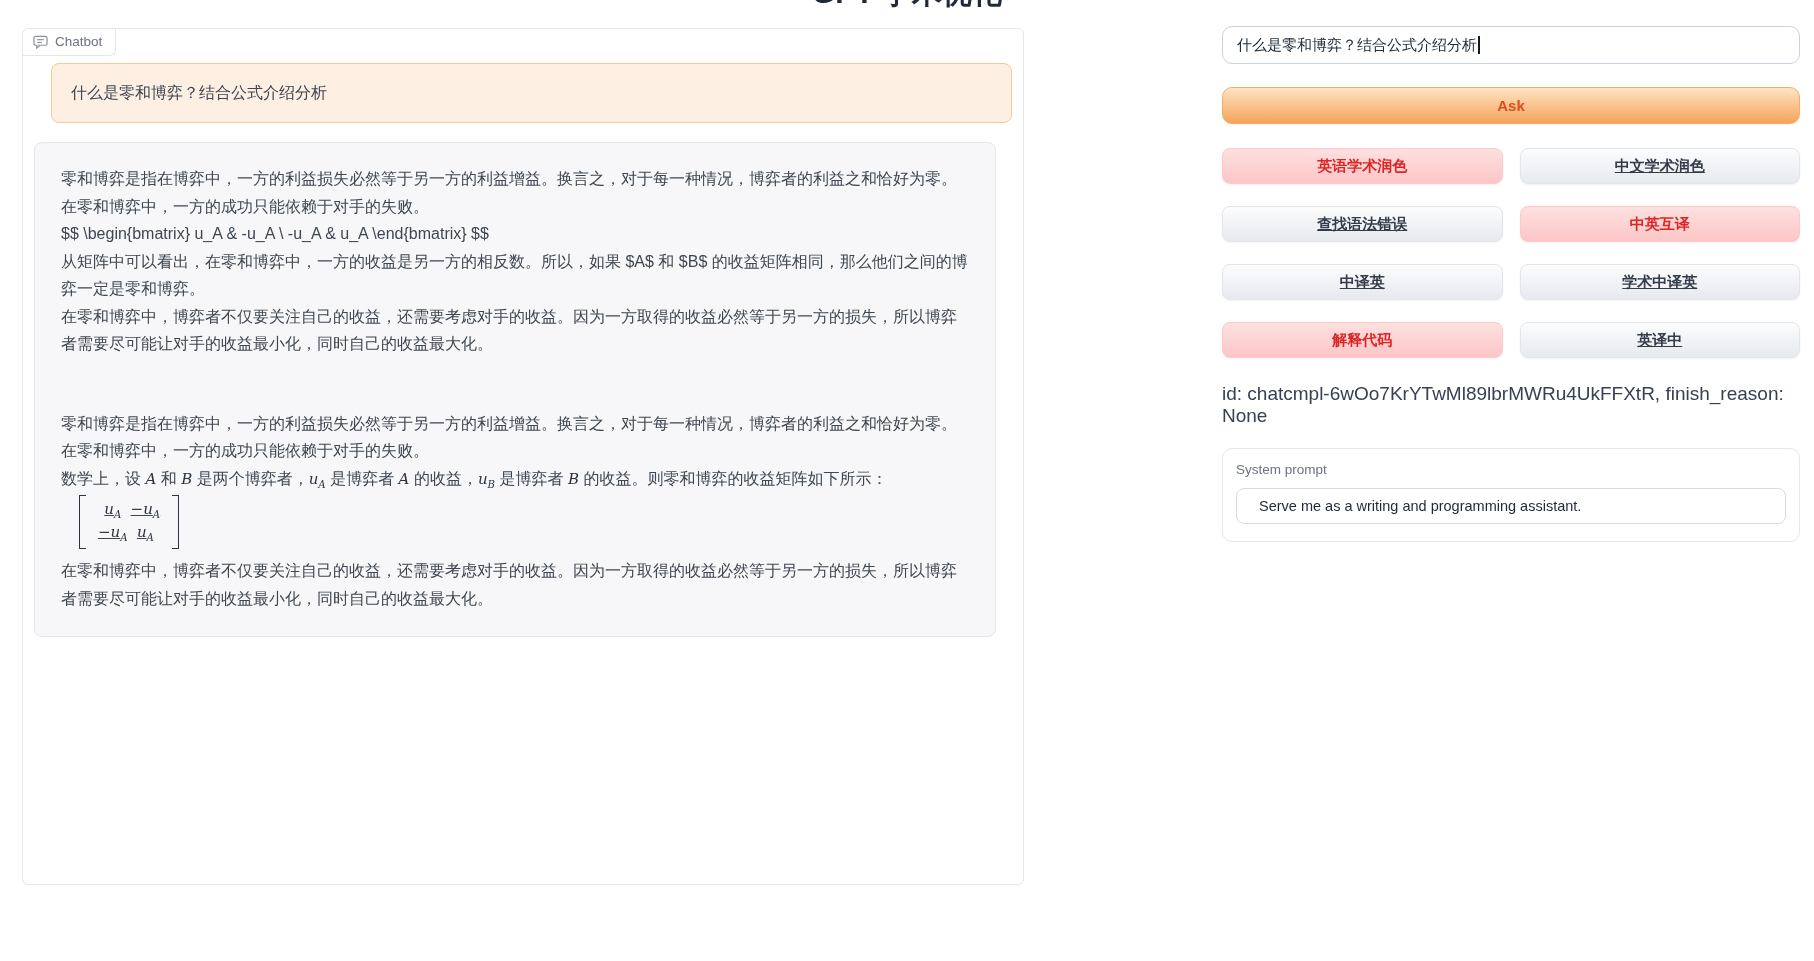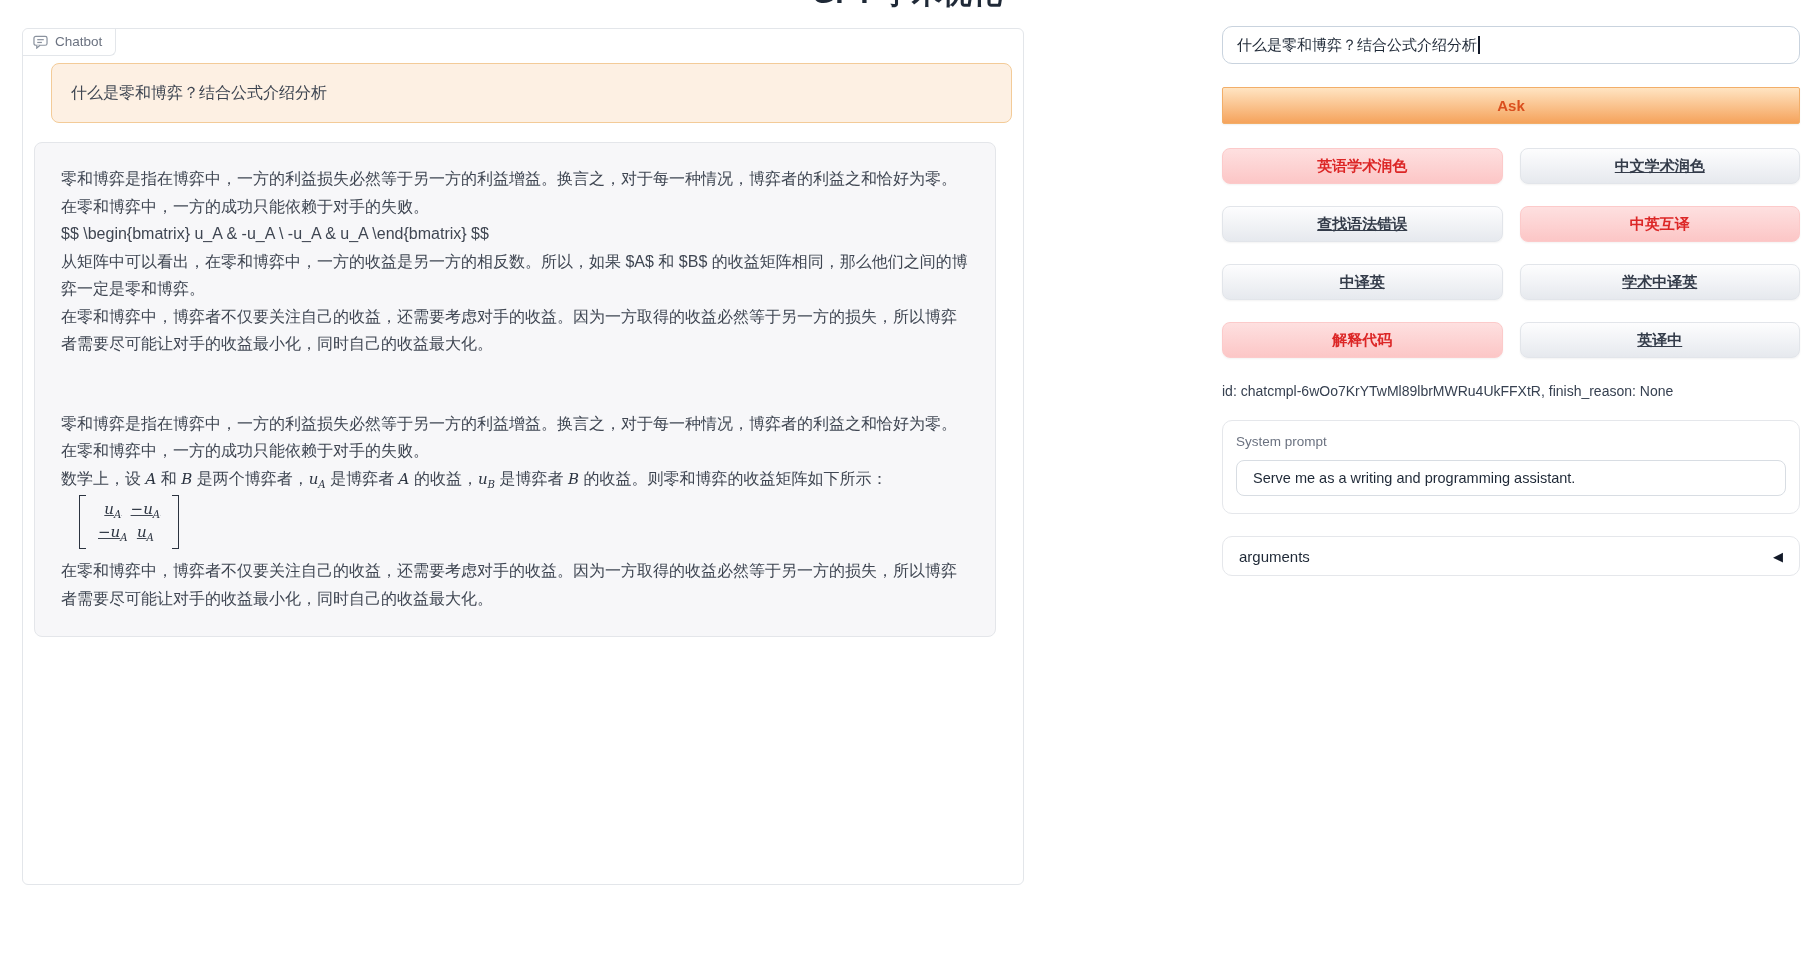--- a/index.html
+++ b/index.html
@@ -31,36 +31,36 @@
   .bracket.left  { border:1.6px solid #2b3340; border-right:none; }
   .bracket.right { border:1.6px solid #2b3340; border-left:none; }
   .mcells { display:grid; grid-template-columns:auto auto; column-gap:3px; padding:4px 12px; text-align:center;text-decoration:underline; }
   .mcells .mvar { font-size:15px; }
 
   
   .controls { position:absolute; left:1222px; top:26px; width:578px; }
   .textbox { height:38px; border:1.5px solid #c9d3de; border-radius:10px; background:#fff;
     display:flex; align-items:center; padding:0 14px; font-size:15px; color:#1f2937; }
   .caret { display:inline-block; width:1.5px; height:18px; background:#111827; margin-left:1px; vertical-align:-3px; }
-  .ask-btn { margin-top:23px; width:100%; height:37px; border:1px solid #f2ae69; border-radius:2px;
+  .ask-btn { margin-top:23px; width:100%; height:37px; border:1px solid #f2ae69; border-radius:10px;
     background:linear-gradient(180deg,#ffe4c2 0%,#f5a35c 100%);
     color:#da4f1e; font-size:15px; font-weight:700; display:flex; align-items:center; justify-content:center;
     box-shadow:0 1px 2px rgba(0,0,0,.06); cursor:pointer; }
   .btn-grid { margin-top:24px; display:grid; grid-template-columns:1fr 1fr; column-gap:17px; row-gap:22px; }
   .fn-btn { height:36px; border-radius:8px; display:flex; align-items:center; justify-content:center;
     font-size:15px; font-weight:700; cursor:pointer; box-shadow:0 1px 2px rgba(0,0,0,.05); }
   .fn-btn.secondary { background:linear-gradient(180deg,#fdfdfe 0%,#e6e9ee 100%);
     border:1px solid #e2e5ea; color:#343c4a;text-decoration:underline; }
   .fn-btn.red { background:linear-gradient(180deg,#fee0e0 0%,#fcc6c6 100%);
     border:1px solid #fccaca; color:#dc2626; }
-  .status-line { margin-top:25px; font-size:14px; color:#374151; }
+  .status-line { margin-top:25px; font-size:19px; color:#374151; }
   .sys-card { margin-top:21px; border:1px solid #e5e7eb; border-radius:10px; background:#fff; padding:13px 13px 17px 13px; }
   .sys-label { font-size:13.5px; color:#6b7280; }
   .sys-box { margin-top:11px; border:1px solid #d8dde3; border-radius:8px; background:#fff;
-    padding:9px 16px; font-size:14.5px; color:#1f2937; }
+    padding:9px 22px; font-size:14.5px; color:#1f2937; }
   .accordion { margin-top:22px; border:1px solid #e5e7eb; border-radius:10px; background:#fff;
     height:40px; display:flex; align-items:center; justify-content:space-between; padding:0 16px; cursor:pointer; }
   .accordion-label { font-size:15px; color:#1f2937; }
   .accordion-arrow { font-size:13px; color:#111827; }
 </style>
 </head>
 <body>
 
 <div class="page">
 
@@ -134,19 +134,15 @@
       <div class="fn-btn secondary">英译中</div>
     </div>
 
     <div class="status-line">id: chatcmpl-6wOo7KrYTwMl89lbrMWRu4UkFFXtR, finish_reason: None</div>
 
     <div class="sys-card">
       <div class="sys-label">System prompt</div>
       <div class="sys-box">Serve me as a writing and programming assistant.</div>
     </div>
 
-    <div class="accordion">
-      <span class="accordion-label">arguments</span>
-      <span class="accordion-arrow">◀</span>
-    </div>
 
   </div>
 </div>
 
 </body></html>

